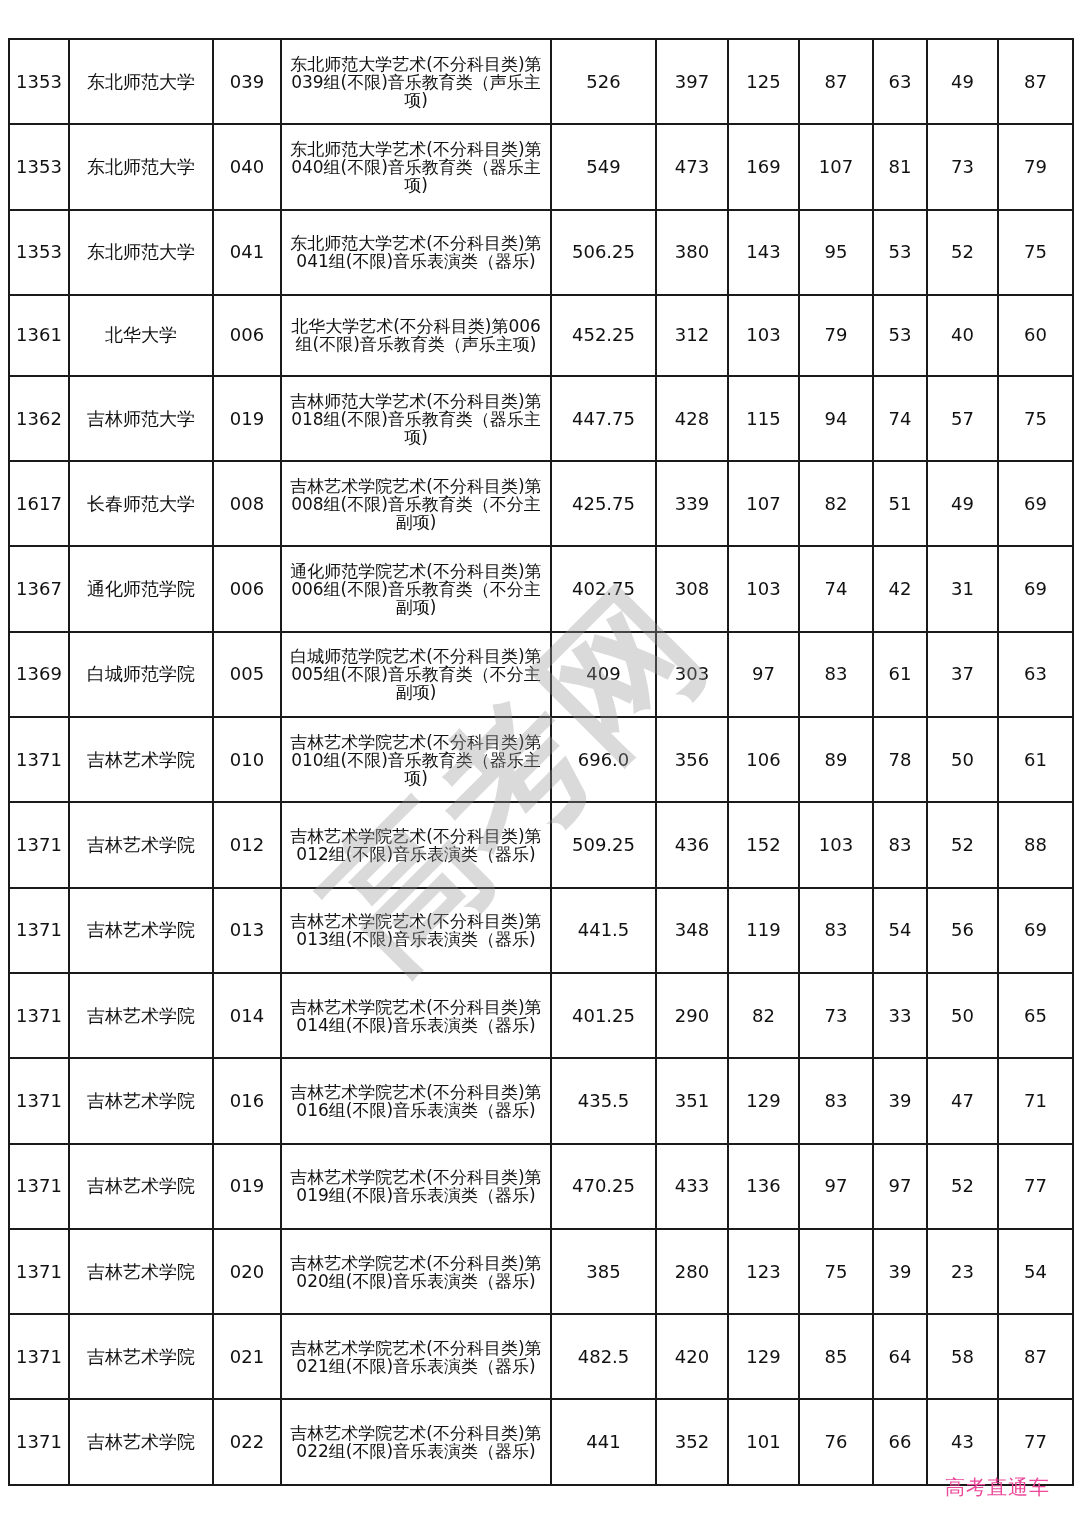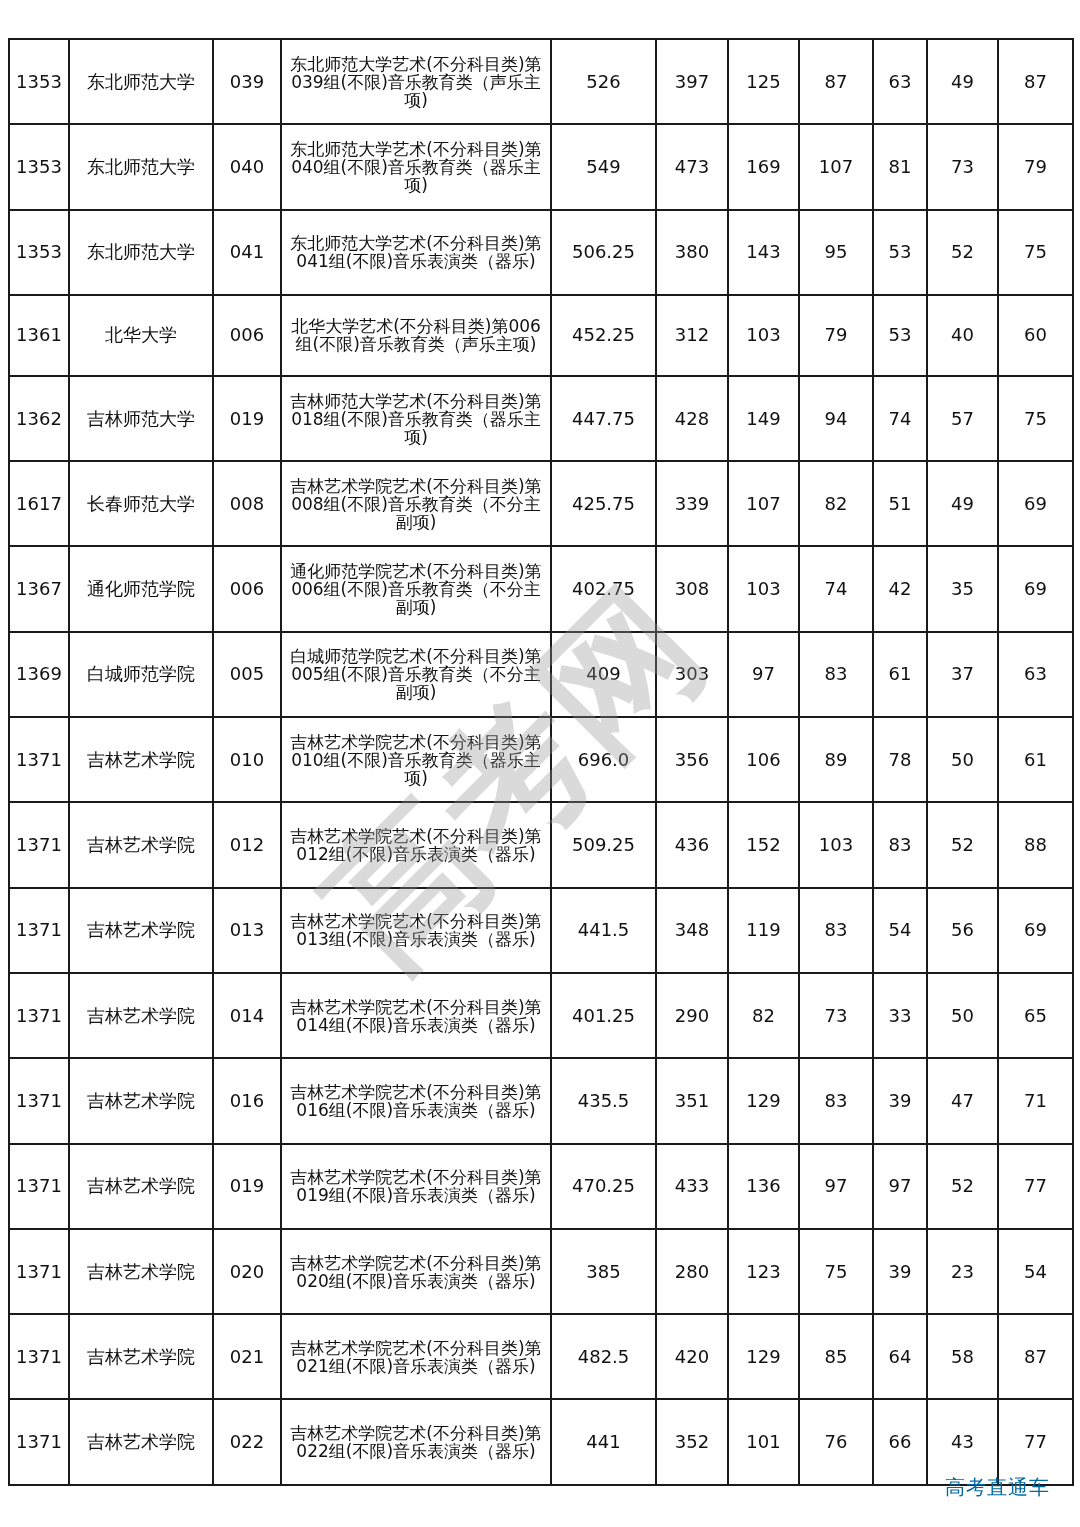--- a/index.html
+++ b/index.html
@@ -8,21 +8,21 @@
   table.data { position:absolute; left:8px; top:38px; border-collapse:collapse;
                table-layout:fixed; width:1064px; }
   table.data td { border:2px solid #1a1a1a; text-align:center; vertical-align:middle;
                   height:81px; padding:0 4px; font-size:18px; line-height:26px; box-sizing:border-box; }
   table.data td.plan { font-size:17px; line-height:18px; padding:0 3px; }
   .watermark { position:absolute; left:300px; top:560px; width:520px; height:420px;
                pointer-events:none; }
   .wm-text { position:absolute; font-size:150px; font-weight:bold; color:rgba(150,150,150,0.35);
              transform:rotate(-45deg); transform-origin:center; white-space:nowrap;
              font-family:"DejaVu Sans",sans-serif; }
-  .footer-brand { position:absolute; right:30px; top:1474px; font-size:20px; color:#0369a1;
+  .footer-brand { position:absolute; right:30px; top:1474px; font-size:20px; color:#ec4899;
                   letter-spacing:1px; }
 </style>
 </head>
 <body>
 
 <table class="data">
   <colgroup>
     <col style="width:60px">
       <col style="width:144px">
       <col style="width:68px">
@@ -88,21 +88,21 @@
         <td>40</td>
         <td>60</td>
       </tr>
       <tr style="height: 85.3px;">
         <td>1362</td>
         <td>吉林师范大学</td>
         <td>019</td>
         <td class="plan">吉林师范大学艺术(不分科目类)第018组(不限)音乐教育类（器乐主项)</td>
         <td>447.75</td>
         <td>428</td>
-        <td>149</td>
+        <td>115</td>
         <td>94</td>
         <td>74</td>
         <td>57</td>
         <td>75</td>
       </tr>
       <tr style="height: 85.3px;">
         <td>1617</td>
         <td>长春师范大学</td>
         <td>008</td>
         <td class="plan">吉林艺术学院艺术(不分科目类)第008组(不限)音乐教育类（不分主副项)</td>
@@ -117,21 +117,21 @@
       <tr style="height: 85.3px;">
         <td>1367</td>
         <td>通化师范学院</td>
         <td>006</td>
         <td class="plan">通化师范学院艺术(不分科目类)第006组(不限)音乐教育类（不分主副项)</td>
         <td>402.75</td>
         <td>308</td>
         <td>103</td>
         <td>74</td>
         <td>42</td>
-        <td>35</td>
+        <td>31</td>
         <td>69</td>
       </tr>
       <tr style="height: 85.3px;">
         <td>1369</td>
         <td>白城师范学院</td>
         <td>005</td>
         <td class="plan">白城师范学院艺术(不分科目类)第005组(不限)音乐教育类（不分主副项)</td>
         <td>409</td>
         <td>303</td>
         <td>97</td>

